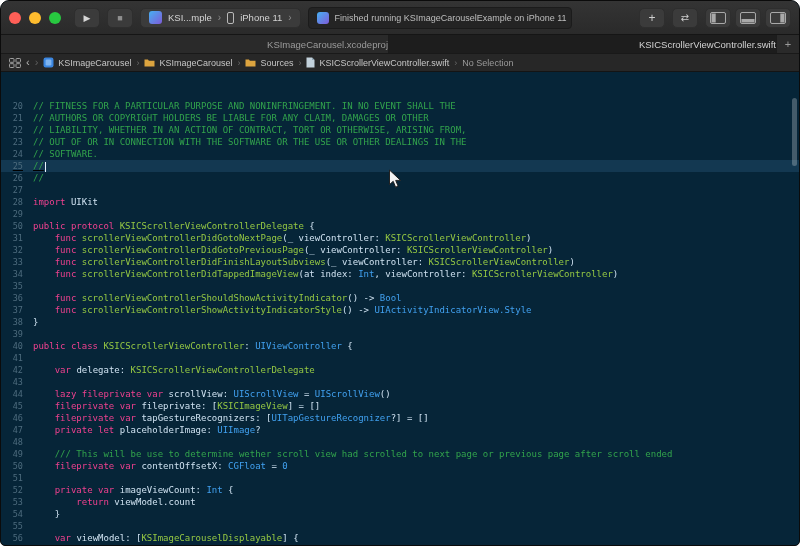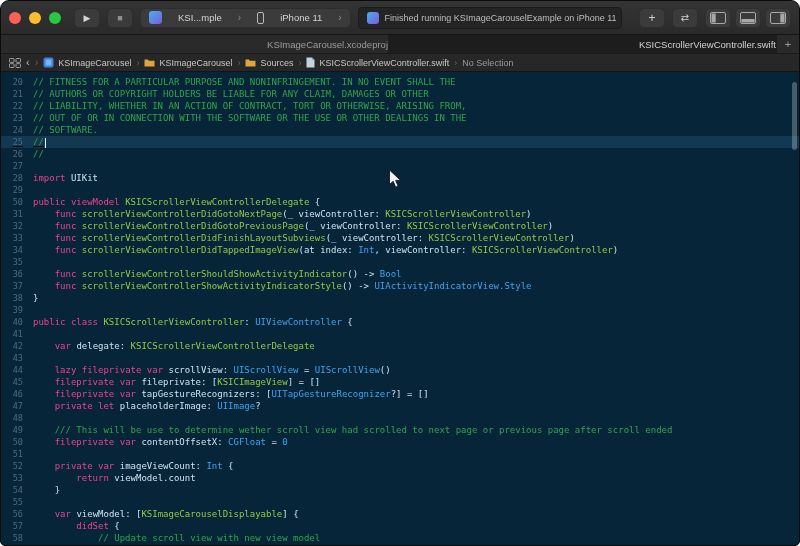--- a/index.html
+++ b/index.html
@@ -15,21 +15,21 @@
              padding:0 8px; gap:7px; }
   .traffic { display:flex; gap:8px; margin-right:6px; }
   .dot { width:12px; height:12px; border-radius:50%; display:inline-block; }
   .dot.red{ background:var(--accent_red);} .dot.yel{ background:var(--accent_yellow);} .dot.grn{ background:var(--accent_green);}
   .tb-btn { height:20px; min-width:26px; background:#3b3b3b; border:1px solid #2e2e2e;
             border-radius:5px; display:flex; align-items:center; justify-content:center;
             color:#cfcfcf; font-size:9px; cursor:default; }
   .play-glyph { color:#d6d6d6; font-size:9px; }
   .stop-glyph { color:#8f8f8f; font-size:9px; }
   .scheme { height:20px; background:#3b3b3b; border:1px solid #2e2e2e; border-radius:5px;
-            display:flex; align-items:center; gap:16px; padding:0 8px; color:#d3d3d3; font-size:9.5px; }
+            display:flex; align-items:center; gap:6px; padding:0 8px; color:#d3d3d3; font-size:9.5px; }
   .appicon { width:13px; height:13px; border-radius:3px;
              background:linear-gradient(135deg,#46b0f2,#7e5bd8); display:inline-block; }
   .phone { width:7px; height:12px; border:1px solid #b9b9b9; border-radius:2px; display:inline-block; }
   .chev { color:#8a8a8a; font-size:10px; }
   .status { height:22px; width:264px; background:#242424; border:1px solid #1b1b1b;
             border-radius:4px; display:flex; align-items:center; gap:6px; padding:0 8px;
             color:#bdbdbd; font-size:9px; overflow:hidden; white-space:nowrap; }
   .status .appicon { width:12px; height:12px; flex:0 0 12px; }
   .spacer { flex:1; }
   .toggle-group { display:flex; gap:4px; }
@@ -48,21 +48,21 @@
              display:flex; align-items:center; gap:5px; padding:0 8px; font-size:9px; color:#c6c6c6;
              white-space:nowrap; overflow:hidden; }
   .jb-nav { color:#b5b5b5; font-size:11px; line-height:1; }
   .jb-nav.dim { color:#5f5f5f; }
   .jb-sep { color:#6a6a6a; font-size:9px; }
   .jb-item { display:flex; align-items:center; gap:4px; }
   .muted { color:#9a9a9a; }
 
   
   .editor { flex:1; position:relative; overflow:hidden;
-            font-family:"DejaVu Sans Mono", monospace; font-size:9px; padding-top:4px; }
+            font-family:"DejaVu Sans Mono", monospace; font-size:9px; padding-top:12px;margin-top:16px; }
   .code-row { display:flex; height:12px; line-height:12px; white-space:pre; }
   .code-row.hl { background:var(--editor_hl);text-decoration:underline; }
   .ln { flex:0 0 32px; text-align:right; padding-right:10px; color:var(--gutter); font-size:8.5px; }
   .code { white-space:pre; }
   .tk-cm{ color:var(--cm);} .tk-kw{ color:var(--kw);} .tk-gr{ color:var(--gr);}
   .tk-ty{ color:var(--ty);} .tk-pl{ color:var(--pl);}
   .caret { display:inline-block; width:1.5px; height:10px; background:#eaf5ff;
            vertical-align:middle; margin-left:1px; }
   .scroll-thumb { position:absolute; right:2px; top:10px; width:5px; height:68px;
                   border-radius:3px; background:rgba(255,255,255,0.25); }
@@ -193,21 +193,21 @@
         <div class="code-row"><span class="ln">20</span><span class="code"><span class="tk-cm">// FITNESS FOR A PARTICULAR PURPOSE AND NONINFRINGEMENT. IN NO EVENT SHALL THE</span></span></div>
         <div class="code-row"><span class="ln">21</span><span class="code"><span class="tk-cm">// AUTHORS OR COPYRIGHT HOLDERS BE LIABLE FOR ANY CLAIM, DAMAGES OR OTHER</span></span></div>
         <div class="code-row"><span class="ln">22</span><span class="code"><span class="tk-cm">// LIABILITY, WHETHER IN AN ACTION OF CONTRACT, TORT OR OTHERWISE, ARISING FROM,</span></span></div>
         <div class="code-row"><span class="ln">23</span><span class="code"><span class="tk-cm">// OUT OF OR IN CONNECTION WITH THE SOFTWARE OR THE USE OR OTHER DEALINGS IN THE</span></span></div>
         <div class="code-row"><span class="ln">24</span><span class="code"><span class="tk-cm">// SOFTWARE.</span></span></div>
         <div class="code-row hl"><span class="ln">25</span><span class="code"><span class="tk-cm">//</span><span class="caret"></span></span></div>
         <div class="code-row"><span class="ln">26</span><span class="code"><span class="tk-cm">//</span></span></div>
         <div class="code-row"><span class="ln">27</span><span class="code"></span></div>
         <div class="code-row"><span class="ln">28</span><span class="code"><span class="tk-kw">import </span><span class="tk-pl">UIKit</span></span></div>
         <div class="code-row"><span class="ln">29</span><span class="code"></span></div>
-        <div class="code-row"><span class="ln">50</span><span class="code"><span class="tk-kw">public viewModel </span><span class="tk-gr">KSICScrollerViewControllerDelegate</span><span class="tk-pl"> {</span></span></div>
+        <div class="code-row"><span class="ln">50</span><span class="code"><span class="tk-kw">public protocol </span><span class="tk-gr">KSICScrollerViewControllerDelegate</span><span class="tk-pl"> {</span></span></div>
         <div class="code-row"><span class="ln">31</span><span class="code"><span class="tk-pl">    </span><span class="tk-kw">func </span><span class="tk-gr">scrollerViewControllerDidGotoNextPage</span><span class="tk-pl">(_ viewController: </span><span class="tk-gr">KSICScrollerViewController</span><span class="tk-pl">)</span></span></div>
         <div class="code-row"><span class="ln">32</span><span class="code"><span class="tk-pl">    </span><span class="tk-kw">func </span><span class="tk-gr">scrollerViewControllerDidGotoPreviousPage</span><span class="tk-pl">(_ viewController: </span><span class="tk-gr">KSICScrollerViewController</span><span class="tk-pl">)</span></span></div>
         <div class="code-row"><span class="ln">33</span><span class="code"><span class="tk-pl">    </span><span class="tk-kw">func </span><span class="tk-gr">scrollerViewControllerDidFinishLayoutSubviews</span><span class="tk-pl">(_ viewController: </span><span class="tk-gr">KSICScrollerViewController</span><span class="tk-pl">)</span></span></div>
         <div class="code-row"><span class="ln">34</span><span class="code"><span class="tk-pl">    </span><span class="tk-kw">func </span><span class="tk-gr">scrollerViewControllerDidTappedImageView</span><span class="tk-pl">(at index: </span><span class="tk-ty">Int</span><span class="tk-pl">, viewController: </span><span class="tk-gr">KSICScrollerViewController</span><span class="tk-pl">)</span></span></div>
         <div class="code-row"><span class="ln">35</span><span class="code"></span></div>
         <div class="code-row"><span class="ln">36</span><span class="code"><span class="tk-pl">    </span><span class="tk-kw">func </span><span class="tk-gr">scrollerViewControllerShouldShowActivityIndicator</span><span class="tk-pl">() -&gt; </span><span class="tk-ty">Bool</span></span></div>
         <div class="code-row"><span class="ln">37</span><span class="code"><span class="tk-pl">    </span><span class="tk-kw">func </span><span class="tk-gr">scrollerViewControllerShowActivityIndicatorStyle</span><span class="tk-pl">() -&gt; </span><span class="tk-ty">UIActivityIndicatorView.Style</span></span></div>
         <div class="code-row"><span class="ln">38</span><span class="code"><span class="tk-pl">}</span></span></div>
         <div class="code-row"><span class="ln">39</span><span class="code"></span></div>
         <div class="code-row"><span class="ln">40</span><span class="code"><span class="tk-kw">public class </span><span class="tk-gr">KSICScrollerViewController</span><span class="tk-pl">: </span><span class="tk-ty">UIViewController</span><span class="tk-pl"> {</span></span></div>

